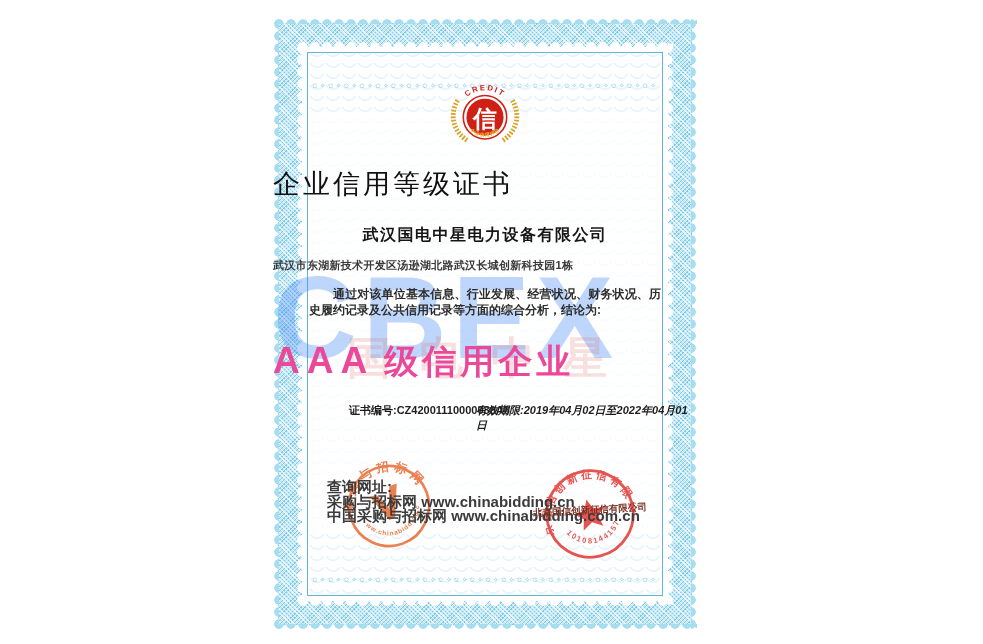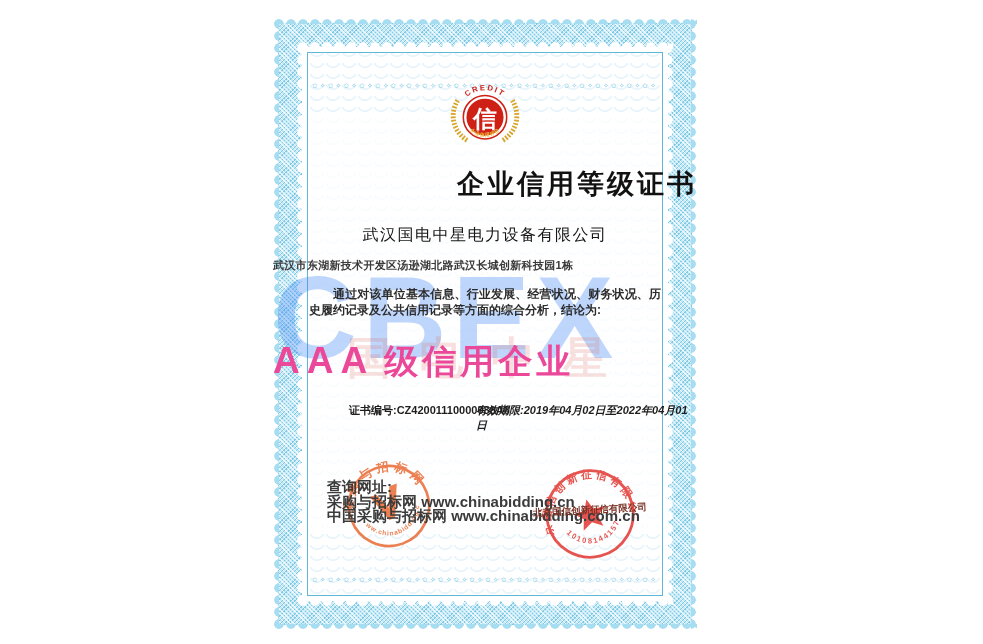--- a/index.html
+++ b/index.html
@@ -66,24 +66,24 @@
   
   .wm-letters{position:absolute;left:0;right:0;top:242px;text-align:left;
     font-size:116px;font-weight:800;letter-spacing:6px;color:#3b82f6;opacity:.32;
     font-family:"Liberation Sans",sans-serif;line-height:1;pointer-events:none;}
   .wm-company{position:absolute;left:12px;right:0;top:318px;text-align:center;
     font-size:44px;font-weight:700;letter-spacing:28px;color:#d96a5f;opacity:.20;
     line-height:1;pointer-events:none;}
 
   
   .logo{position:absolute;left:50%;top:60px;transform:translateX(-50%);}
-  .title{position:absolute;left:0;right:0;top:148px;text-align:right;
-    font-size:27px;font-weight:700;letter-spacing:3px;color:#111;}
+  .title{position:absolute;left:0;right:0;top:148px;text-align:left;
+    font-size:27px;font-weight:400;letter-spacing:3px;color:#111;}
   .company{position:absolute;left:0;right:0;top:207px;text-align:center;
-    font-size:16px;font-weight:400;letter-spacing:1.5px;color:#151515;}
+    font-size:16px;font-weight:700;letter-spacing:1.5px;color:#151515;}
   .address{position:absolute;left:0;right:0;top:240px;
     font-size:11px;font-weight:700;letter-spacing:.3px;color:#3a3a3a;}
   .statement{position:absolute;left:36px;right:36px;top:268px;
     font-size:12px;font-weight:600;line-height:16px;color:#2c2c2c;
     text-indent:2em;text-align:justify;}
   .rating{position:absolute;left:0;right:0;top:321px;color:#ec4899;white-space:nowrap;}
   .rating .grade{font-size:37px;font-weight:800;letter-spacing:7px;font-family:"Liberation Sans",sans-serif;}
   .rating .grade-label{font-size:34px;font-weight:700;letter-spacing:4px;margin-left:10px;
     font-family:"Liberation Serif",serif;}
   .meta-row{position:absolute;left:0;right:0;top:385px;font-size:11px;color:#1d1d1d;font-weight:600;}

